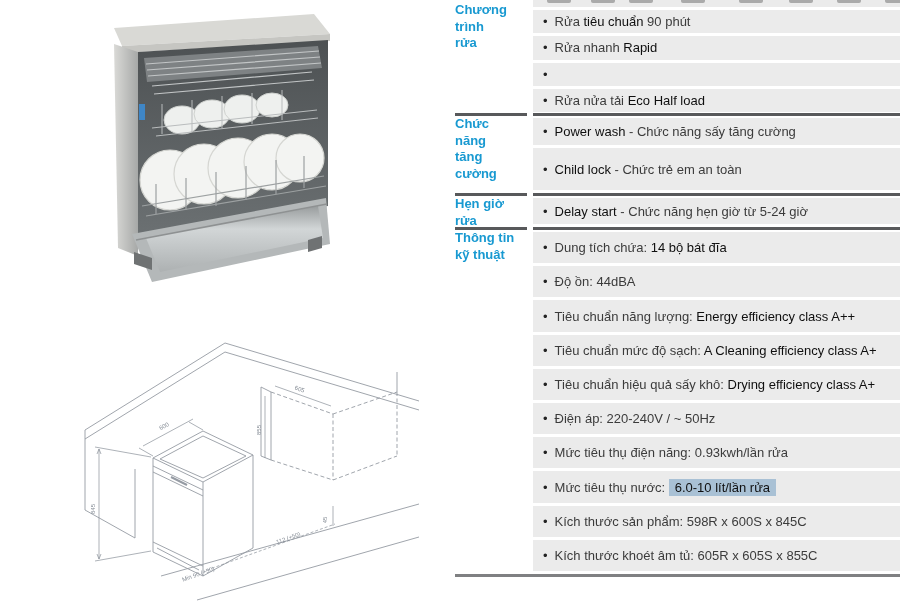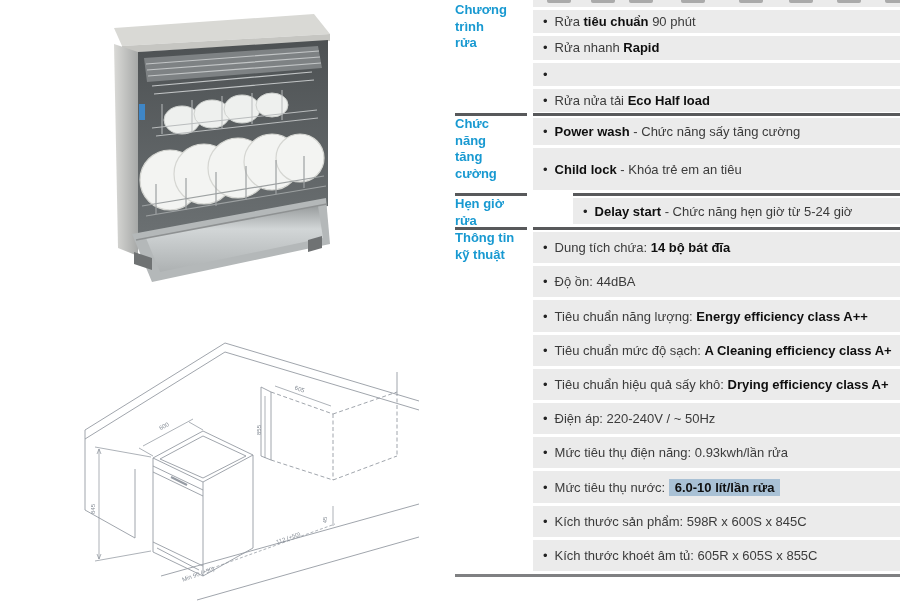--- a/index.html
+++ b/index.html
@@ -21,21 +21,21 @@
   .section.first .rows{padding:0 0 1px 0;}
   .row{flex:1;margin-top:3px;background:#ebebeb;display:flex;align-items:center;
        font-size:13px;color:#3b3b3b;white-space:nowrap;overflow:hidden;}
   .rows > .row:first-child{margin-top:0;}
   .section:nth-child(2) .row:nth-child(2){flex:1.55;}
   .sliver{flex:none;height:7px;background:#ebebeb;position:relative;overflow:hidden;}
   .sliver i{position:absolute;top:-2px;width:24px;height:5px;background:#6a6a6a;
             border-radius:2px;opacity:.5;}
   .sliver + .row{margin-top:3px;}
   .bullet{flex:none;margin:0 7px 0 10px;font-size:13px;color:#222;}
-  .b{font-weight:bold;color:#0f0f0f;}
+  .b{font-weight:normal;color:#0f0f0f;}
   .hl{background:#a9c1d5;padding:1px 6px;}
 
   
   .abs{position:absolute;}
 </style>
 </head>
 <body>
 
 <div id="canvas">
 
@@ -198,25 +198,25 @@
             <div>cường</div>
           </div>
         </div>
         <div class="rows">
           <div class="row">
             <span class="bullet">•</span>
             <span><span class="b">Power wash</span><span> - Chức năng sấy tăng cường</span></span>
           </div>
           <div class="row">
             <span class="bullet">•</span>
-            <span><span class="b">Child lock</span><span> - Khóa trẻ em an tiêu</span></span>
-          </div>
-        </div>
-      </div>
-      <div class="section" style="height: 34px; gap: 40px;">
+            <span><span class="b">Child lock</span><span> - Chức trẻ em an toàn</span></span>
+          </div>
+        </div>
+      </div>
+      <div class="section" style="height: 34px;">
         <div class="label-cell">
           <div>
             <div>Hẹn giờ</div>
             <div>rửa</div>
           </div>
         </div>
         <div class="rows">
           <div class="row">
             <span class="bullet">•</span>
             <span><span class="b">Delay start</span><span> - Chức năng hẹn giờ từ 5-24 giờ</span></span>

